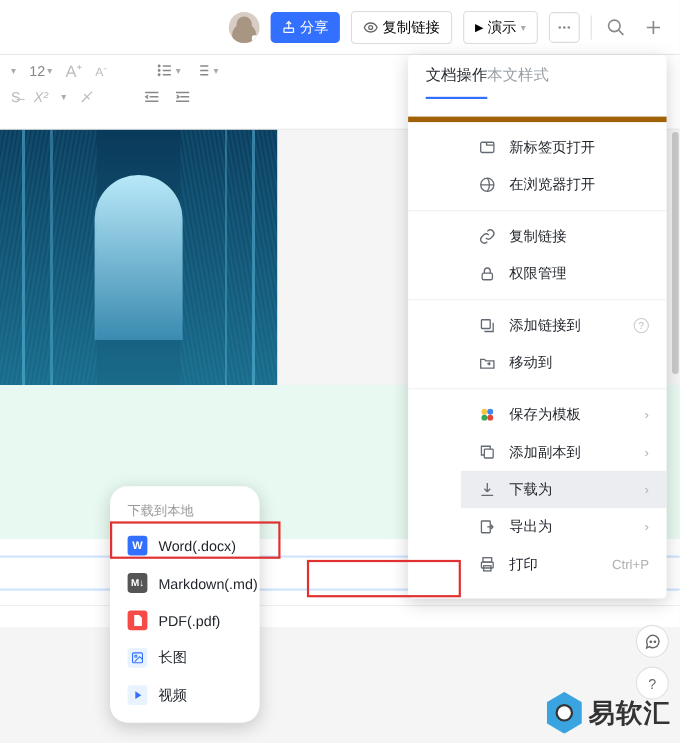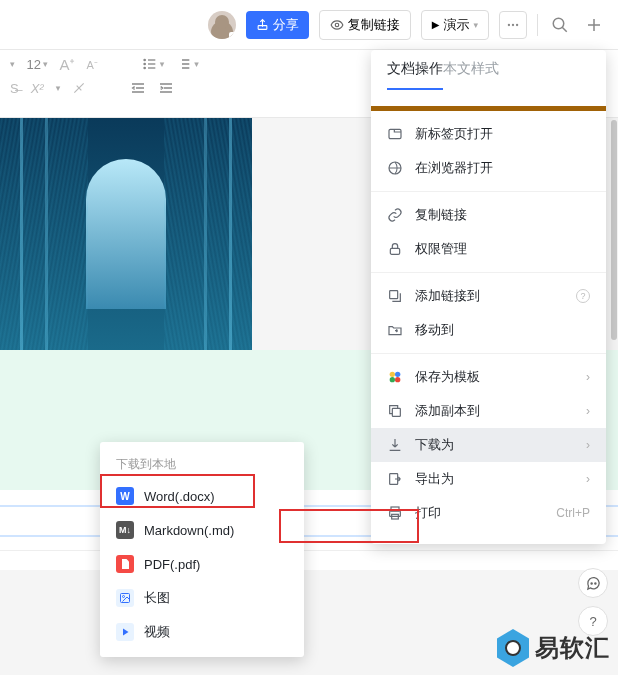--- a/index.html
+++ b/index.html
@@ -34,29 +34,29 @@
 .lines::before,.lines::after{content:"";position:absolute;left:0;right:0;height:2px;background:#cfe4ff;}
 .lines::before{top:15px;}
 .lines::after{top:45px;}
 .lines .l3{position:absolute;left:0;right:0;top:60px;height:1px;background:#eee;}
 .menu{position:absolute;right:12px;top:50px;width:235px;background:#fff;box-shadow:0 4px 16px rgba(0,0,0,.18);border-radius:4px;z-index:20;padding-bottom:8px;}
 .menu-tabs{display:flex;padding:10px 16px 17px;border-bottom:5px solid #a16207;}
 .menu-tab{font-size:14px;color:#9aa0a6;padding-bottom:10px;cursor:pointer;}
 .menu-tab.active{color:#1f2329;font-weight:500;border-bottom:2px solid #3370ff;margin-bottom:-1px;}
 .menu-sec{padding:6px 0;border-bottom:1px solid #f0f0f0;}
 .menu-sec:last-child{border-bottom:none;}
-.menu-item{display:flex;align-items:center;padding:8px 16px;font-size:13px;color:#1f2329;cursor:pointer;gap:12px;position:relative;}
+.menu-item{display:flex;align-items:center;padding:8px 16px;font-size:13px;color:#1f2329;cursor:pointer;gap:12px;position:relative;margin-left:48px;}
 .menu-item.hi{background:#ebedf0;}
 .menu-item .ico{width:16px;height:16px;display:flex;align-items:center;justify-content:center;color:#646a73;flex-shrink:0;}
 .menu-item .tail{margin-left:auto;color:#b0b0b0;font-size:12px;}
 .menu-item .qmark{margin-left:auto;width:14px;height:14px;border:1px solid #ccc;border-radius:50%;font-size:9px;color:#bbb;display:flex;align-items:center;justify-content:center;}
 .redbox{position:absolute;border:2px solid #e03030;pointer-events:none;z-index:30;}
 .redbox.r1{left:279px;top:509px;width:140px;height:34px;}
 .redbox.r2{left:100px;top:474px;width:155px;height:34px;}
-.submenu{position:absolute;left:100px;top:442px;width:204px;background:#fff;box-shadow:0 4px 16px rgba(0,0,0,.18);border-radius:3px;z-index:15;padding:8px 0;}
+.submenu{position:absolute;left:100px;top:442px;width:136px;background:#fff;box-shadow:0 4px 16px rgba(0,0,0,.18);border-radius:16px;z-index:15;padding:8px 0;}
 .sub-title{font-size:12px;color:#999;padding:6px 16px;}
 .sub-item{display:flex;align-items:center;gap:10px;padding:8px 16px;font-size:13px;color:#1f2329;cursor:pointer;}
 .sub-ico{width:18px;height:18px;border-radius:3px;display:flex;align-items:center;justify-content:center;flex-shrink:0;}
 .sub-ico.w{background:#3370ff;color:#fff;font-size:10px;font-weight:bold;}
 .sub-ico.m{background:#555;color:#fff;font-size:9px;font-weight:bold;}
 .sub-ico.p{background:#f54a45;color:#fff;}
 .sub-ico.im,.sub-ico.vd{background:#e8f3ff;color:#3370ff;}
 .logo{position:absolute;right:8px;bottom:8px;display:flex;align-items:center;gap:6px;z-index:50;}
 .logo-badge{width:32px;height:38px;background:#3aa4e0;clip-path:polygon(50% 0,100% 25%,100% 75%,50% 100%,0 75%,0 25%);position:relative;}
 .logo-badge::after{content:"";position:absolute;left:50%;top:50%;transform:translate(-50%,-50%);width:12px;height:12px;border:2px solid #333;border-radius:50%;background:#fff;}

